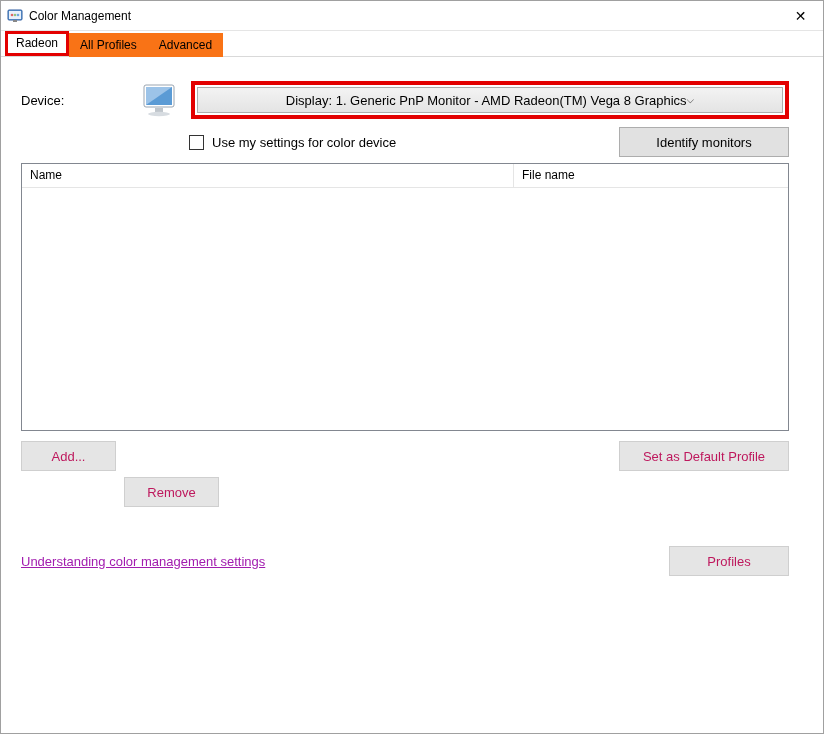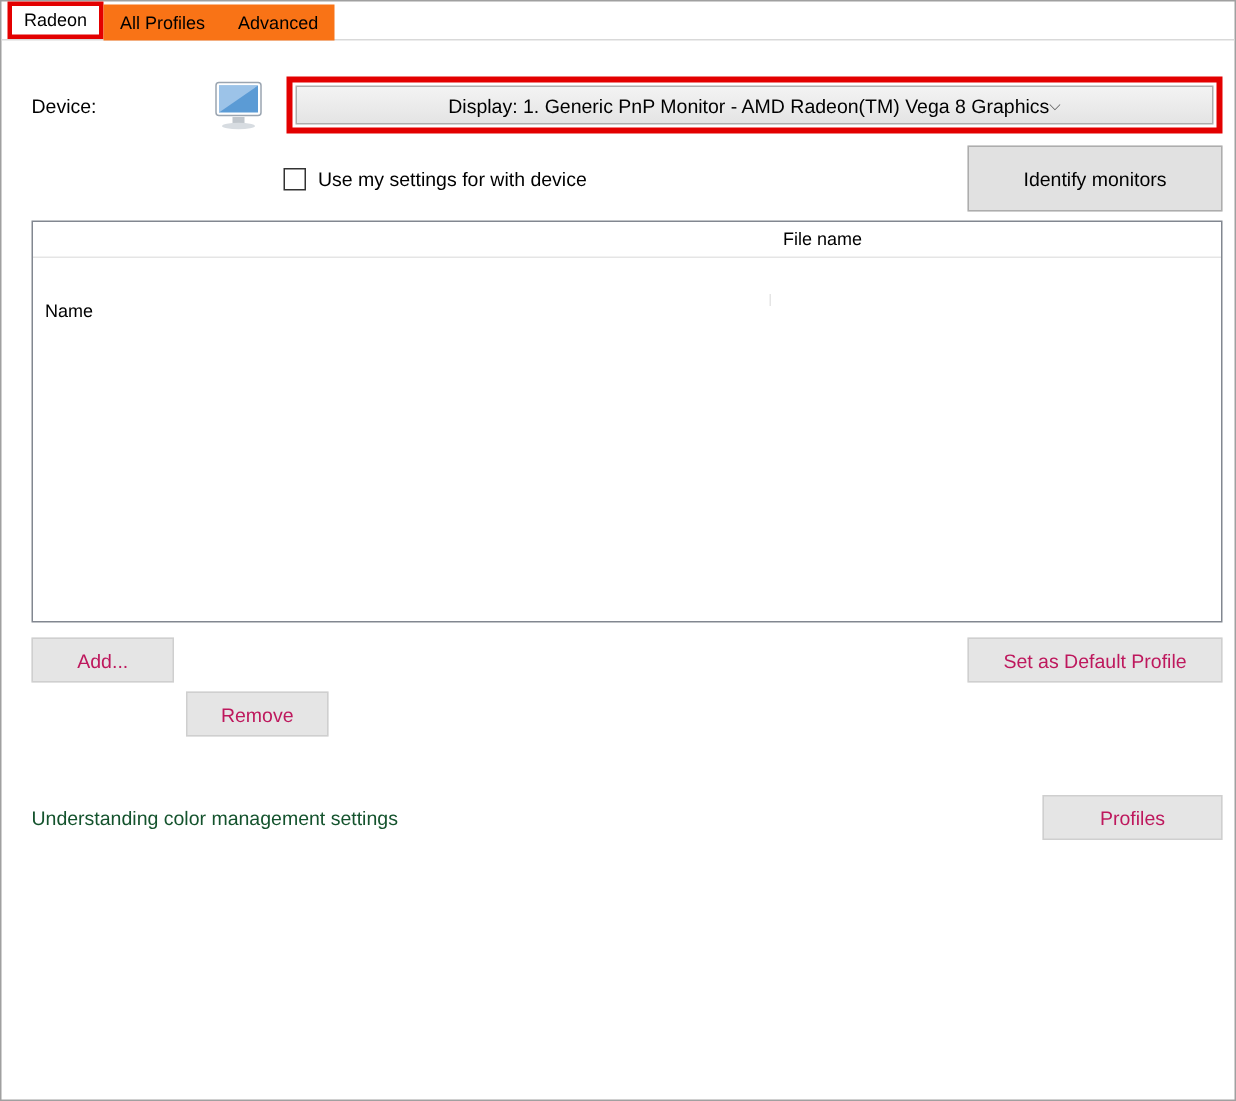--- a/index.html
+++ b/index.html
@@ -72,21 +72,21 @@
   .highlight-red-tab {
     border: 3px solid #e30000 !important;
     border-bottom: 3px solid #e30000 !important;
     padding: 2px 8px 3px 8px;
     top: 0;
   }
 
   
   .content {
     flex: 1;
-    padding: 14px 8px 0 20px;
+    padding: 14px 34px 0 20px;
     display: flex;
     flex-direction: column;
   }
 
   .device-row {
     display: flex;
     align-items: center;
     gap: 10px;
     margin-top: 10px;
   }
@@ -125,21 +125,21 @@
   }
   .checkbox {
     width: 15px; height: 15px;
     border: 1px solid #333;
     background: #fff;
   }
   .checkbox-label { font-size: 13px; }
   .identify-btn {
     margin-left: auto;
     width: 170px;
-    height: 44px;
+    height: 30px;
     border: 1px solid #adadad;
     background: #e1e1e1;
     font-size: 13px;
     display: flex; align-items: center; justify-content: center;
   }
 
   .profiles-label {
     margin-top: 40px;
     font-size: 13px;
   }
@@ -155,21 +155,21 @@
   .list-header {
     display: flex;
     height: 24px;
     border-bottom: 1px solid #e5e5e5;
   }
   .list-col {
     padding: 4px 8px;
     font-size: 12px;
     border-right: 1px solid #e5e5e5;
   }
-  .list-col.name { flex: 0 0 492px; margin-top: 48px; }
+  .list-col.name { flex: 0 0 492px; }
   .list-col.file { flex: 1; border-right: none; }
   .list-body { flex: 1; }
 
   .buttons-row {
     display: flex;
     gap: 8px;
     margin-top: 10px;
   }
   .btn {
     height: 30px;
@@ -194,21 +194,22 @@
     border-top: 1px solid #dcdcdc;
   }
 
   .bottom-row {
     display: flex;
     align-items: center;
     margin-top: 14px;
     padding-bottom: 10px;
   }
   .link {
-    color: #14532d;
+    color: #a21caf;
+    text-decoration: underline;
     font-size: 13px;
     cursor: pointer;
   }
   .btn.profiles { width: 120px; margin-left: auto; }
 
   
   .footer {
     border-top: 1px solid #dcdcdc;
     height: 48px;
     display: flex;
@@ -222,20 +223,36 @@
     height: 26px;
     border: 2px solid #0078d7;
     background: #e1e1e1;
   }
 </style>
 </head>
 <body>
 
 <div class="window">
 
+  <div class="titlebar">
+    <span class="titlebar-icon">
+      <svg viewBox="0 0 16 16" width="16" height="16">
+        <rect x="1" y="2" width="14" height="10" rx="1" fill="#6fa8dc" stroke="#2d5a9e"></rect>
+        <rect x="2" y="3" width="12" height="8" fill="#e8f0fb"></rect>
+        <circle cx="5" cy="7" r="1.3" fill="#e06666"></circle>
+        <circle cx="8" cy="7" r="1.3" fill="#93c47d"></circle>
+        <circle cx="11" cy="7" r="1.3" fill="#6fa8dc"></circle>
+        <rect x="6" y="12" width="4" height="2" fill="#888"></rect>
+      </svg>
+    </span>
+    <span class="titlebar-title">Color Management</span>
+    <div class="titlebar-close">
+      <span>✕</span>
+    </div>
+  </div>
 
   <div class="tabstrip">
     <div class="tab active highlight-red-tab">Radeon</div>
     <div class="tab">All Profiles</div>
     <div class="tab">Advanced</div>
   </div>
 
   <div class="content">
 
     <div class="device-row">
@@ -252,21 +269,21 @@
       <div class="device-dropdown-wrap">
         <div class="device-dropdown">
           <span>Display: 1. Generic PnP Monitor - AMD Radeon(TM) Vega 8 Graphics</span>
           <span class="chev">⌵</span>
         </div>
       </div>
     </div>
 
     <div class="settings-row">
       <div class="checkbox"></div>
-      <div class="checkbox-label">Use my settings for with device</div>
+      <div class="checkbox-label">Use my settings for color device</div>
       <div class="identify-btn">Identify monitors</div>
     </div>
 
 
     <div class="list-box">
       <div class="list-header">
         <div class="list-col name">Name</div>
         <div class="list-col file">File name</div>
       </div>
       <div class="list-body"></div>

